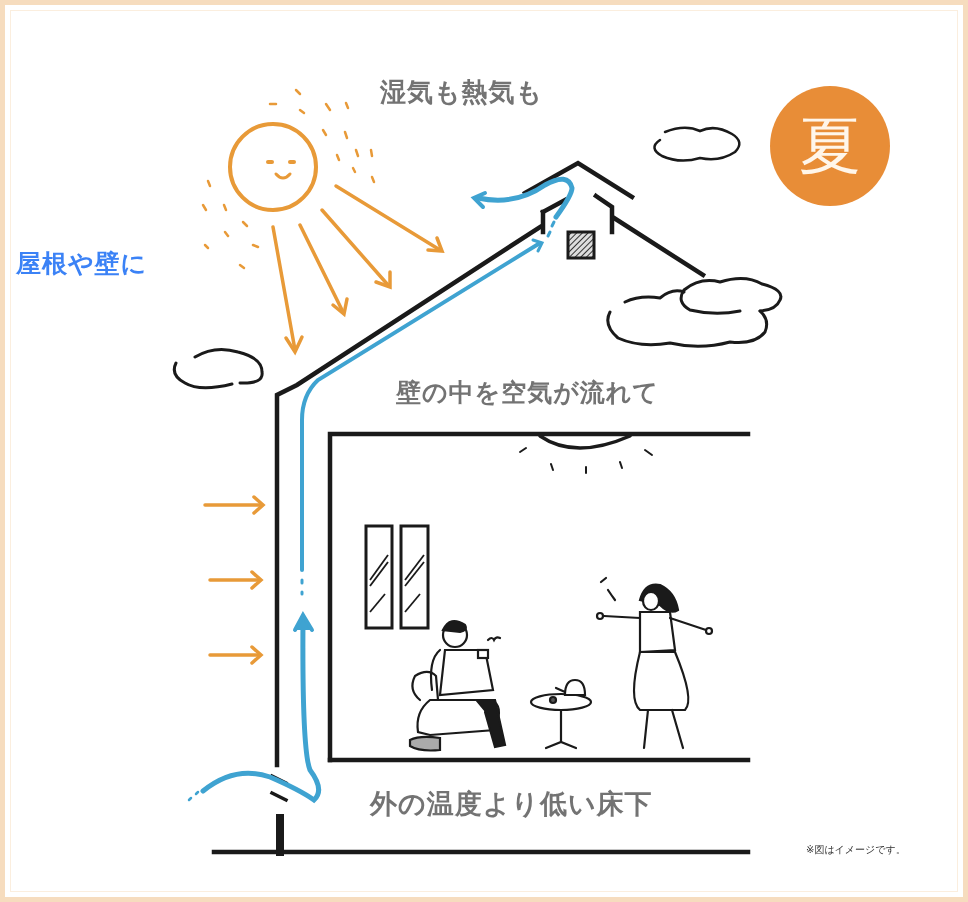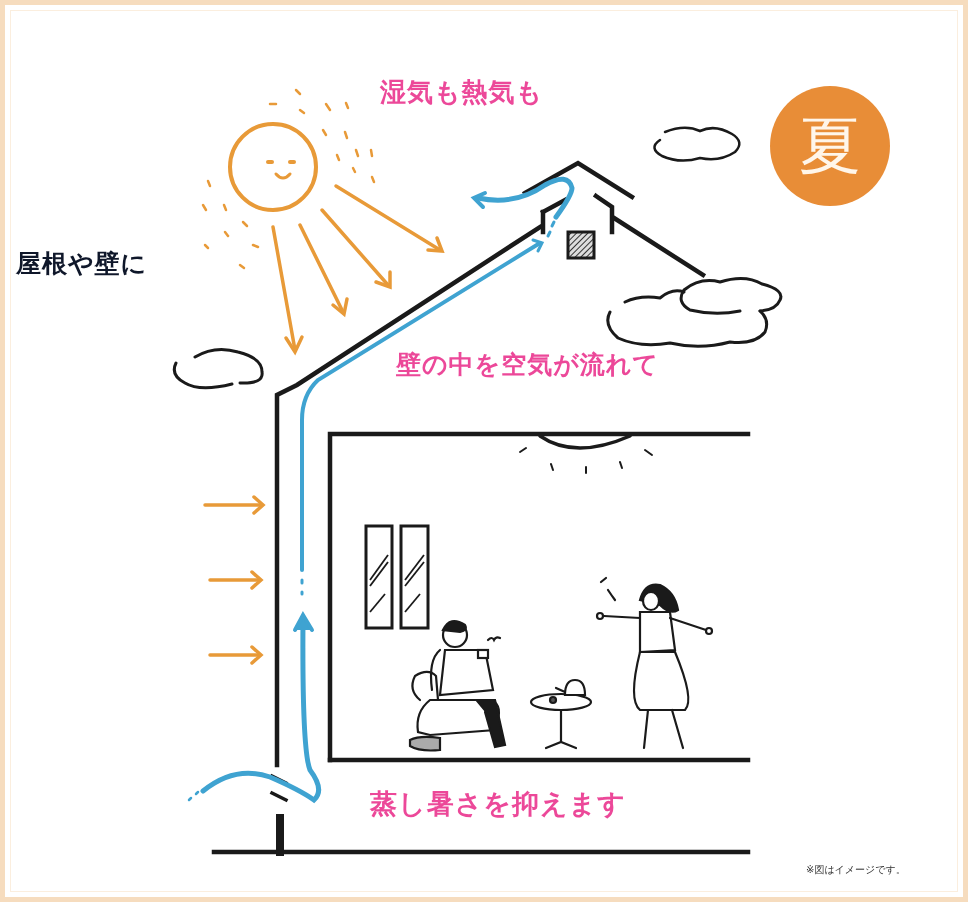--- a/index.html
+++ b/index.html
@@ -10,29 +10,29 @@
     }
     .frame-inner {
       position: absolute; left: 5px; top: 5px; right: 5px; bottom: 5px;
       border: 1px solid #fbeede;
     }
     svg.art { position: absolute; left: 0; top: 0; }
     .label {
       position: absolute; font-family: "DejaVu Sans", sans-serif; font-weight: bold;
       white-space: nowrap; line-height: 1.3; letter-spacing: 1px;
     }
-    .blue { color: #ec4899; }
-    .orange { color: #0f172a; }
+    .blue { color: #737373; }
+    .orange { color: #3b82f6; }
     .lbl-humid { left: 380px; top: 76px; font-size: 26px; }
     .lbl-sun { left: 16px; top: 247px; font-size: 25px; line-height: 1.32; }
-    .lbl-wall { left: 396px; top: 348px; font-size: 25px; line-height: 1.32; text-align: right; }
+    .lbl-wall { left: 396px; top: 376px; font-size: 25px; line-height: 1.32; text-align: right; }
     .lbl-floor { left: 370px; top: 786px; font-size: 27px; }
     .note {
       position: absolute; left: 806px; top: 843px; font-family: "DejaVu Sans", sans-serif;
-      font-size: 10px; color: #333; white-space: nowrap; margin-top: 20px;
+      font-size: 10px; color: #333; white-space: nowrap;
     }
     .season-badge {
       position: absolute; left: 770px; top: 86px; width: 120px; height: 120px;
       border-radius: 50%; background: #e88d37;
       display: flex; align-items: center; justify-content: center;
     }
     .season-badge span {
       font-family: "DejaVu Sans", sans-serif; color: #fff6ea; font-size: 62px; font-weight: normal;
     }
   </style>
@@ -219,19 +219,19 @@
 </div>
 
 <div class="label orange lbl-sun">
   <div>屋根や壁に</div>
 </div>
 
 <div class="label blue lbl-wall">
   <div>壁の中を空気が流れて</div>
 </div>
 
-<div class="label blue lbl-floor">蒸し暑さを抑えます</div>
+<div class="label blue lbl-floor">外の温度より低い床下</div>
 
 <div class="season-badge">
   <span>夏</span>
 </div>
 
 <div class="note">※図はイメージです。</div>
 
 </body></html>

